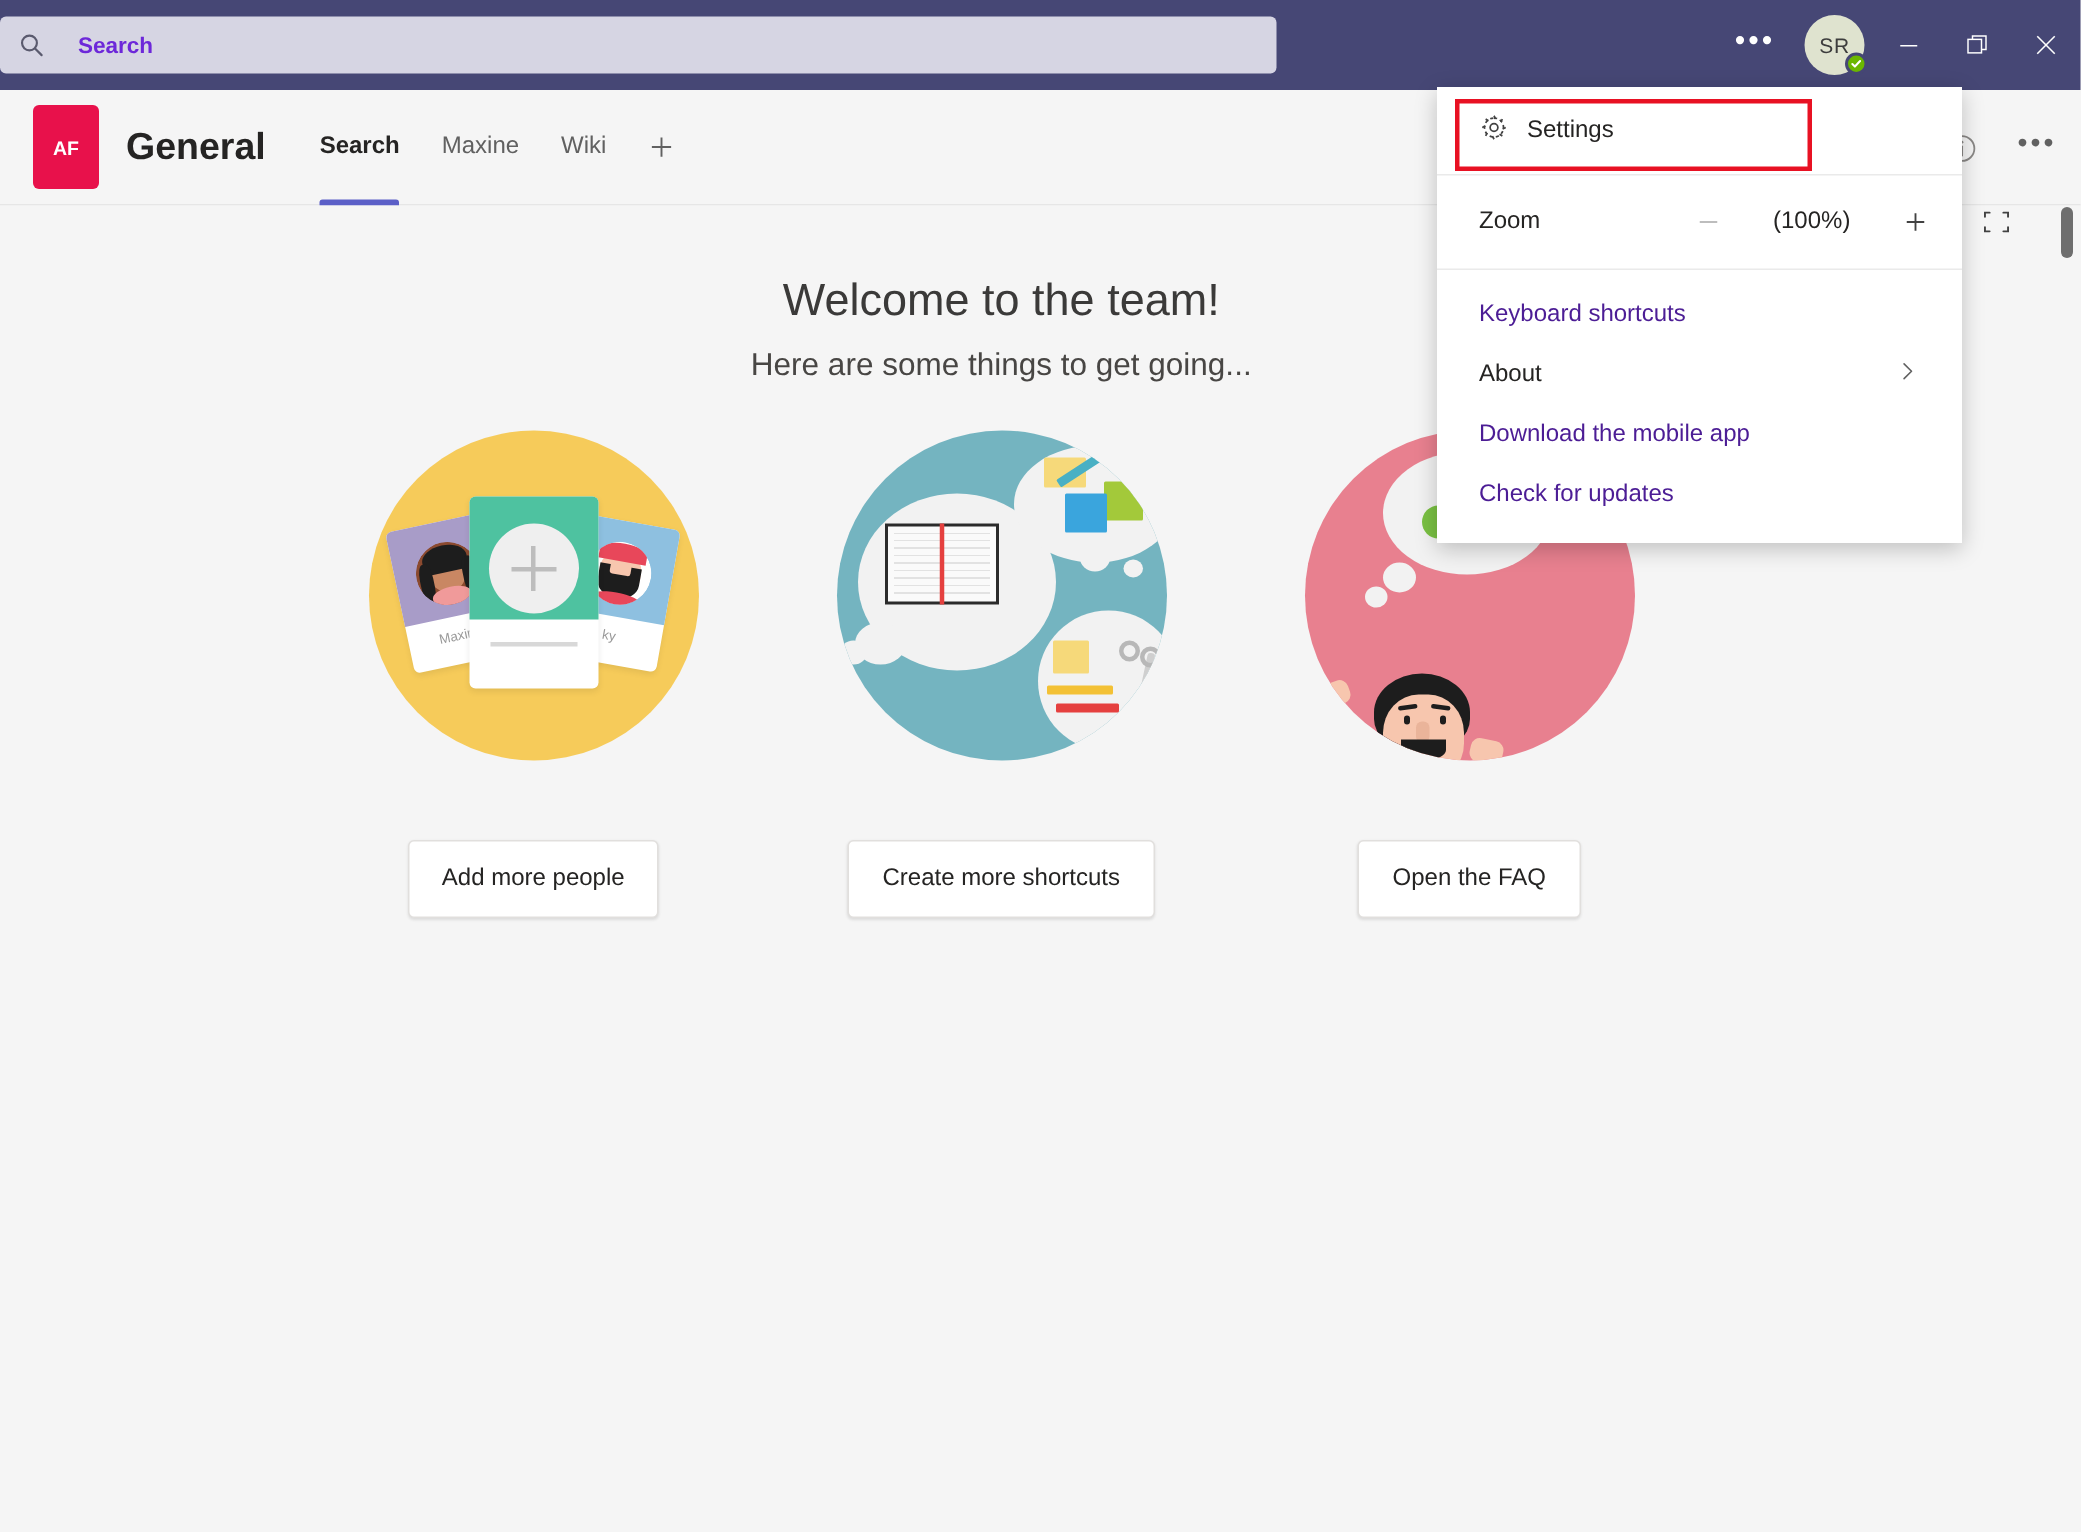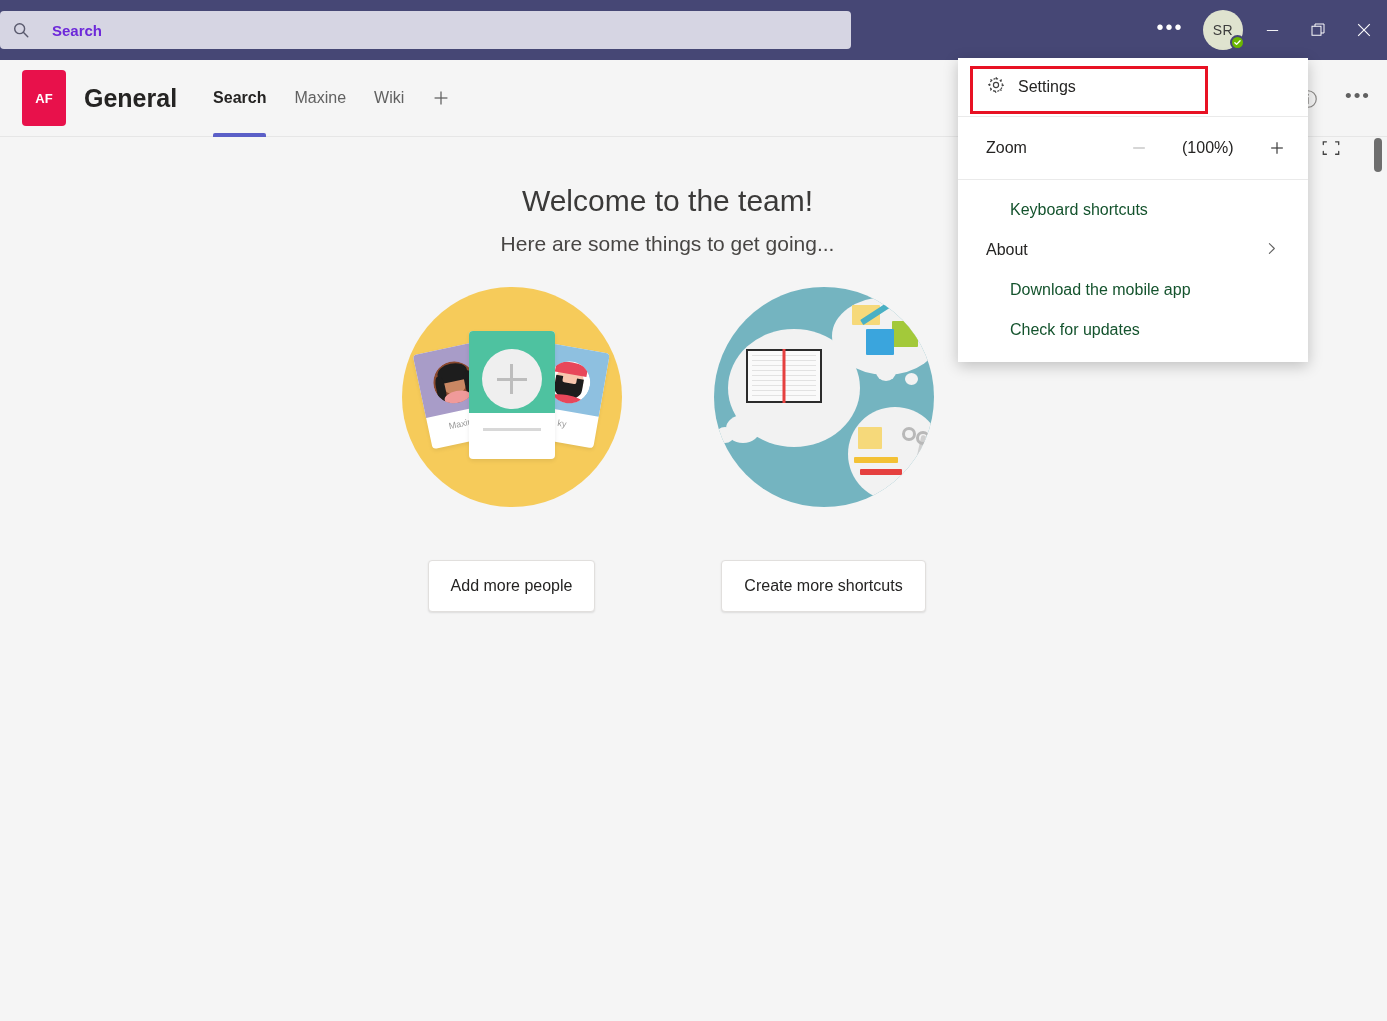--- a/index.html
+++ b/index.html
@@ -163,21 +163,21 @@
   
   .menu {
     position: absolute; left: 958px; top: 58px;
     width: 350px; background: #ffffff;
     box-shadow: 0 4px 14px rgba(0,0,0,.22);
     z-index: 50;
     padding-bottom: 12px;
   }
   .menu-item {
     height: 40px; display: flex; align-items: center;
-    padding: 0 28px; font-size: 16px; color: #14532d; margin-left: 24px;
+    padding: 0 28px; font-size: 16px; color: #4c1d95;
   }
   .menu-row-settings {
     position: relative; height: 58px; display: flex; align-items: center; padding: 0 28px;
     font-size: 16px; color: #252423; gap: 12px;
   }
   .settings-highlight {
     position: absolute; left: 12px; top: 8px; right: 100px; height: 48px;
     border: 3px solid #e81123; pointer-events: none;
   }
   .menu-div { height: 1px; background: #eaeaea; margin: 0; }
@@ -350,20 +350,41 @@
         <div class="sticky" style="right:52px;bottom:58px;width:24px;height:22px;background:#f6d97a;"></div>
         <div class="pencil" style="right:36px;bottom:44px;width:44px;background:#f3c135;"></div>
         <div class="pencil" style="right:32px;bottom:32px;width:42px;background:#e5403f;"></div>
         <div style="position:absolute;right:12px;bottom:30px;width:5px;height:42px;background:#cfcfcf;border-radius:2px;transform:rotate(12deg);"></div>
         <div class="scissor-blade" style="right:18px;bottom:66px;"></div>
         <div class="scissor-blade" style="right:4px;bottom:62px;"></div>
       </div>
       <div class="action-btn">Create more shortcuts</div>
     </div>
 
+    <div class="card">
+      <div class="circle rose">
+        <div class="bubble" style="left:52px;top:14px;width:112px;height:82px;"></div>
+        <div class="bubble" style="left:52px;top:88px;width:22px;height:20px;"></div>
+        <div class="bubble" style="left:40px;top:104px;width:15px;height:14px;"></div>
+        <div style="position:absolute;left:78px;top:50px;width:22px;height:22px;border-radius:50%;background:#7ac143;"></div>
+        <div style="position:absolute;left:110px;top:34px;width:20px;height:20px;border-radius:50%;background:#7ac143;opacity:.85;"></div>
+
+        <div class="head-hair" style="left:46px;bottom:6px;"></div>
+        <div class="head-face" style="left:52px;bottom:-14px;"></div>
+        <div style="position:absolute;left:62px;bottom:34px;width:13px;height:3px;background:#1d1d1d;border-radius:2px;transform:rotate(-8deg);"></div>
+        <div style="position:absolute;left:84px;bottom:34px;width:13px;height:3px;background:#1d1d1d;border-radius:2px;transform:rotate(8deg);"></div>
+        <div style="position:absolute;left:66px;bottom:24px;width:4px;height:6px;background:#1d1d1d;border-radius:2px;"></div>
+        <div style="position:absolute;left:90px;bottom:24px;width:4px;height:6px;background:#1d1d1d;border-radius:2px;"></div>
+        <div style="position:absolute;left:74px;bottom:12px;width:9px;height:14px;background:#eab49a;border-radius:4px;"></div>
+        <div class="mustache" style="left:64px;bottom:0px;"></div>
+        <div class="hand" style="left:8px;bottom:36px;transform:rotate(-20deg);"></div>
+        <div class="hand" style="left:110px;bottom:-2px;transform:rotate(12deg);"></div>
+      </div>
+      <div class="action-btn">Open the FAQ</div>
+    </div>
   </div>
 
 </div>
 
 <div class="scroll-thumb"></div>
 
 <div class="menu">
 
   <div class="menu-row-settings">
     <span>

